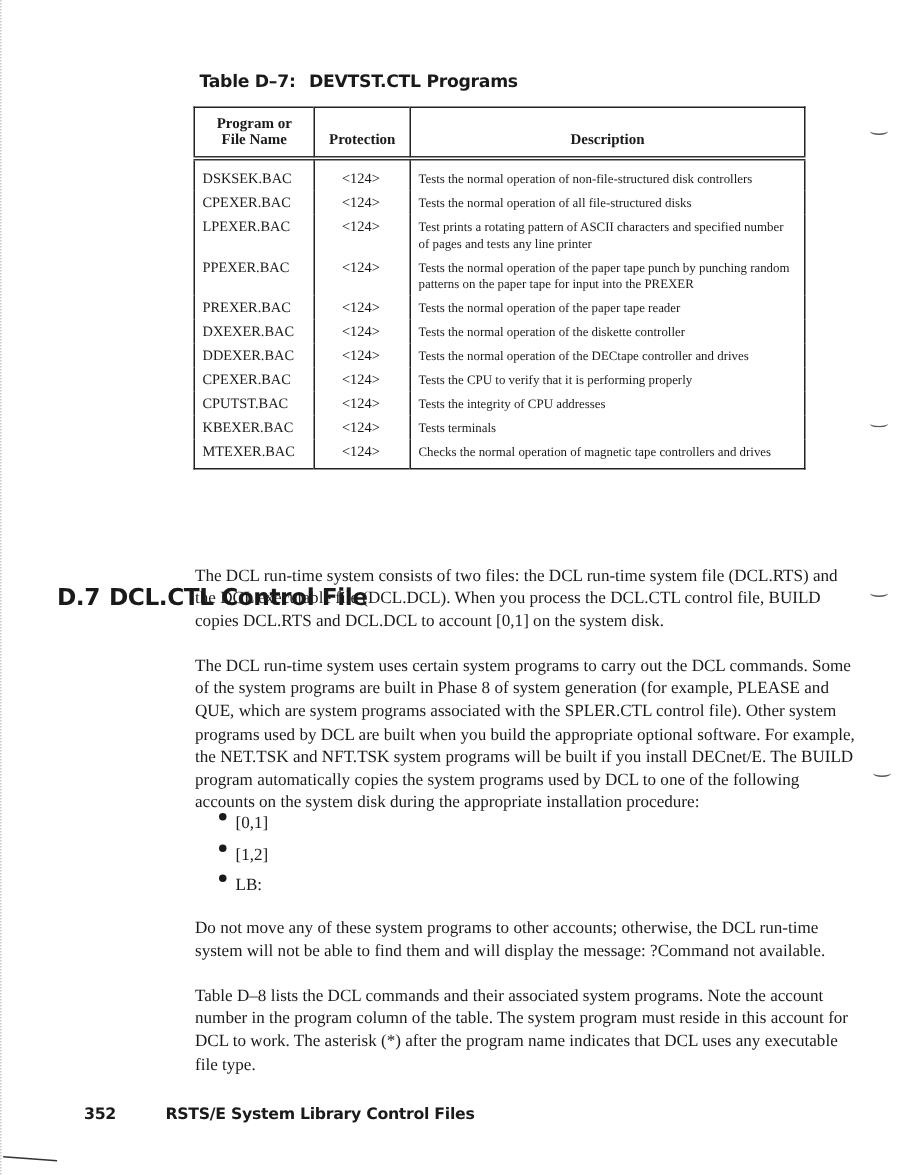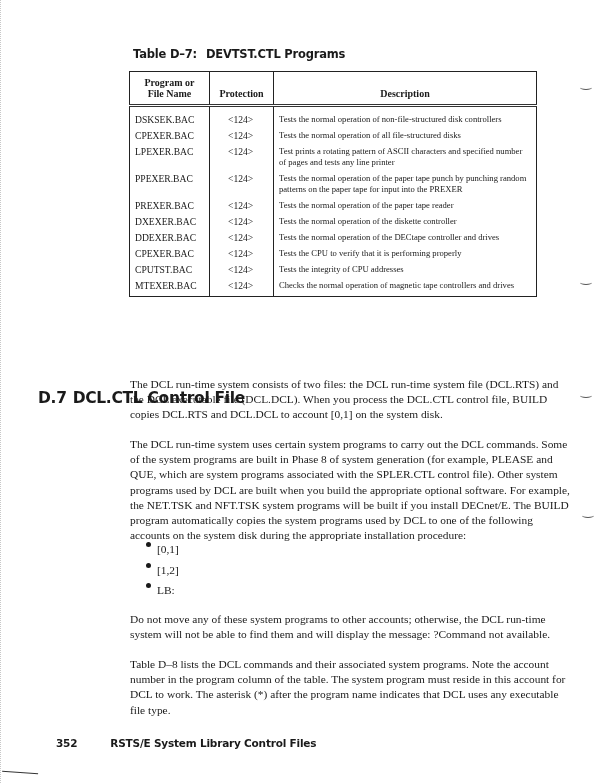--- a/index.html
+++ b/index.html
@@ -146,20 +146,25 @@
       </tr>
     <tr>
         <td>CPEXER.BAC</td>
         <td class="prot">&lt;124&gt;</td>
         <td>Tests the CPU to verify that it is performing properly</td>
       </tr>
     <tr>
         <td>CPUTST.BAC</td>
         <td class="prot">&lt;124&gt;</td>
         <td>Tests the integrity of CPU addresses</td>
+      </tr>
+    <tr>
+        <td>KBEXER.BAC</td>
+        <td class="prot">&lt;124&gt;</td>
+        <td>Tests terminals</td>
       </tr>
     <tr>
         <td>MTEXER.BAC</td>
         <td class="prot">&lt;124&gt;</td>
         <td>Checks the normal operation of magnetic tape controllers and drives</td>
       </tr>
   </tbody>
 </table>
 
 <div class="section-heading">

